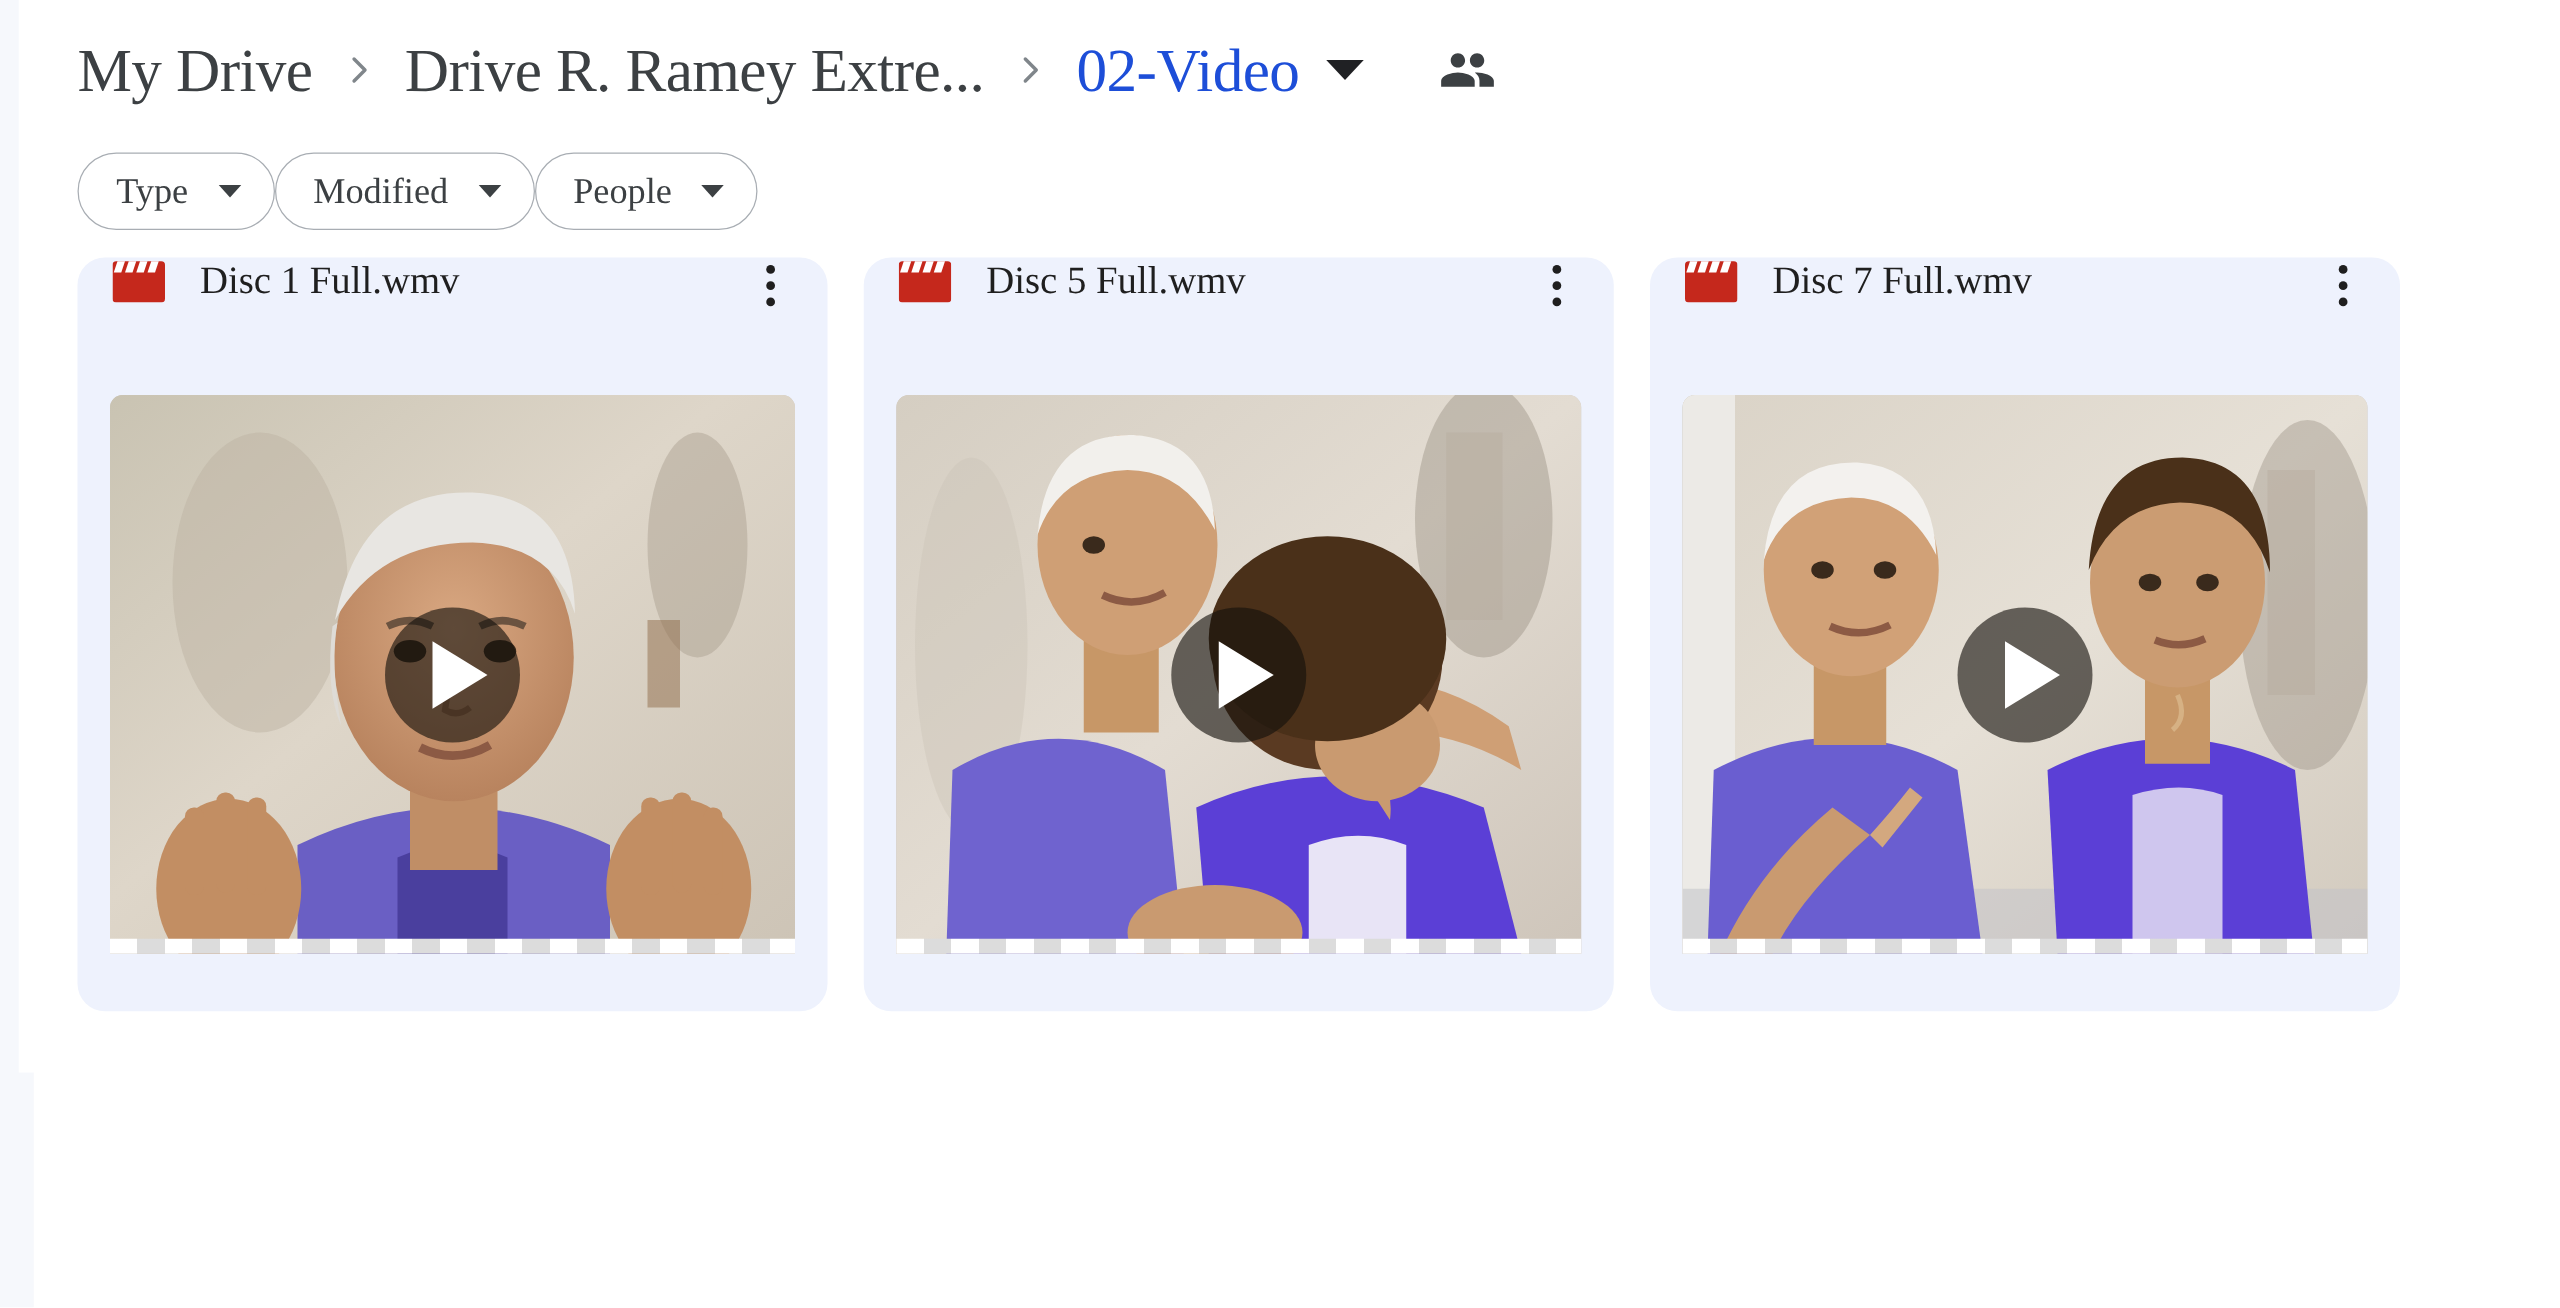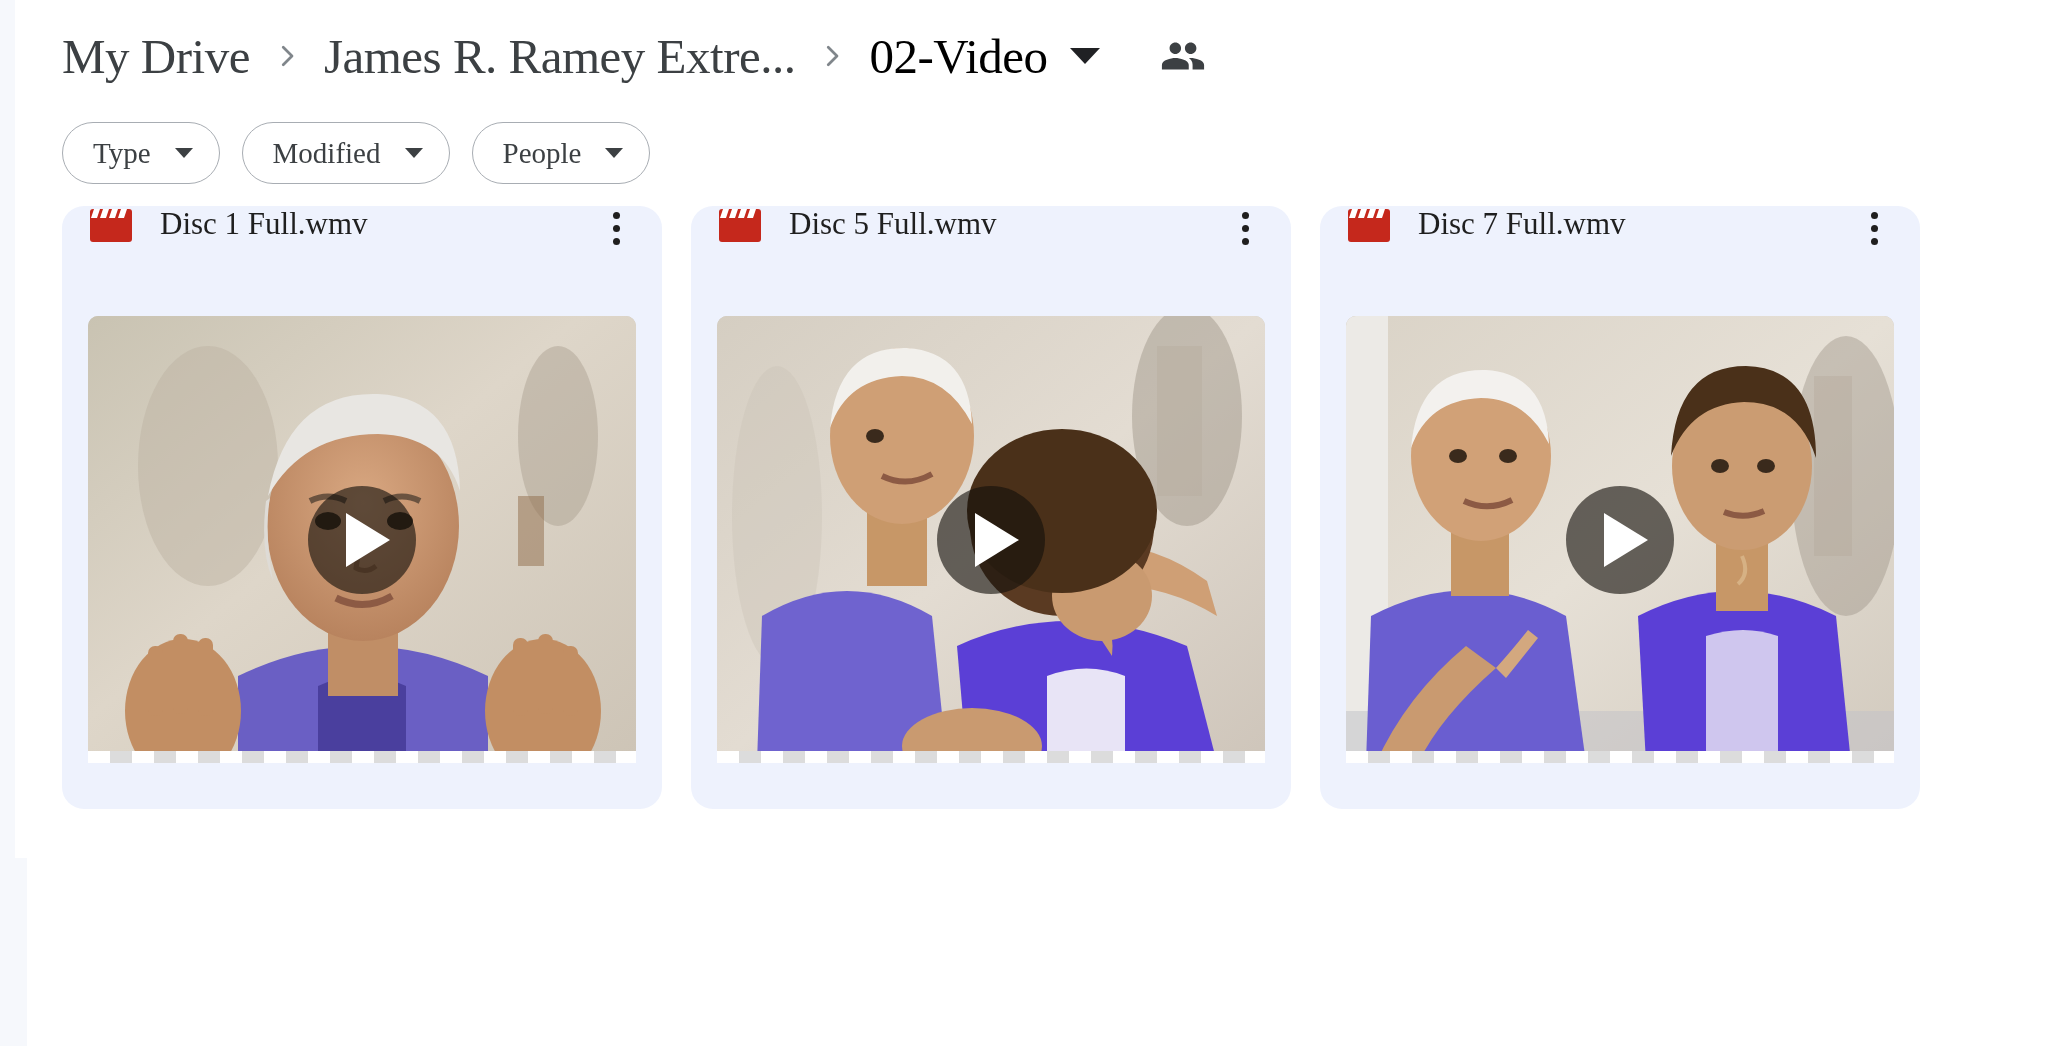--- a/index.html
+++ b/index.html
@@ -45,21 +45,21 @@
   }
   .crumb {
     font-size: 49px;
     font-weight: 400;
     color: #3c4043;
     letter-spacing: -0.5px;
     white-space: nowrap;
     cursor: pointer;
   }
   .crumb.current {
-    color: #000000;
+    color: #1d4ed8;
   }
   .crumb-sep {
     margin: 0 22px;
     display: flex;
     align-items: center;
   }
   .crumb-sep svg { display: block; }
 
   .crumb-caret {
     margin-left: 22px;
@@ -76,21 +76,20 @@
     cursor: pointer;
   }
   .people-icon svg { display: block; }
 
   
   .filters {
     display: flex;
     align-items: center;
     padding-left: 47px;
     margin-top: 10px;
-    gap: 22px;
   }
   .chip {
     height: 62px;
     border: 1px solid #a8adb3;
     border-radius: 31px;
     display: flex;
     align-items: center;
     padding: 0 26px 0 30px;
     background: #ffffff;
     cursor: pointer;
@@ -232,21 +231,21 @@
 
   <div class="breadcrumb">
     <span class="crumb">My Drive</span>
 
     <span class="crumb-sep">
       <svg width="30" height="30" viewBox="0 0 24 24" fill="none" stroke="#80868b" stroke-width="2.2" stroke-linecap="round" stroke-linejoin="round">
         <polyline points="9 5 16 12 9 19"></polyline>
       </svg>
     </span>
 
-    <span class="crumb">James R. Ramey Extre...</span>
+    <span class="crumb">Drive R. Ramey Extre...</span>
 
     <span class="crumb-sep">
       <svg width="30" height="30" viewBox="0 0 24 24" fill="none" stroke="#80868b" stroke-width="2.2" stroke-linecap="round" stroke-linejoin="round">
         <polyline points="9 5 16 12 9 19"></polyline>
       </svg>
     </span>
 
     <span class="crumb current">02-Video</span>
 
     <span class="crumb-caret"></span>

